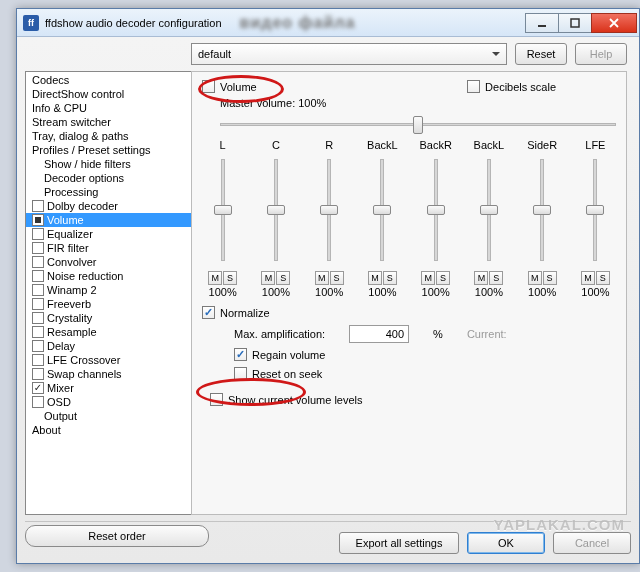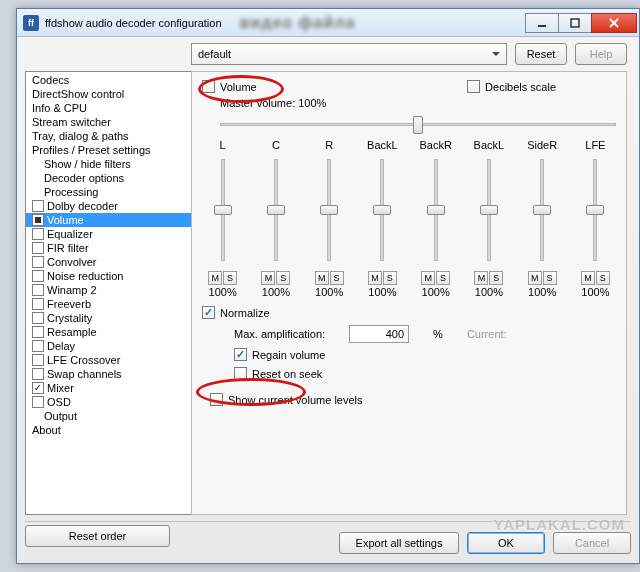--- a/index.html
+++ b/index.html
@@ -21,21 +21,21 @@
   .btn { height:22px; min-width:52px; padding:0 10px; border:1px solid #8a8a8a; background:linear-gradient(#fcfcfc,#e4e4e4); display:flex; align-items:center; justify-content:center; border-radius:3px;}
   .btn.disabled { color:#9a9a9a; }
   .sidebar { position:absolute; top:34px; left:8px; width:182px; bottom:48px; border:1px solid #888; background:#fff; overflow:hidden;}
   .tree { padding:1px 0; height:calc(100% - 2px); overflow-y:auto;}
   .tree-item { padding:1px 4px 1px 6px; white-space:nowrap; display:flex; align-items:center; gap:3px; cursor:default;}
   .tree-item.ind1{ padding-left:18px;}
   .tree-item.selected{ background:#3399ff; color:#fff;}
   .cb{ width:12px; height:12px; border:1px solid #7a7a7a; background:#fff; display:inline-flex; align-items:center; justify-content:center; font-size:9px; color:#222;}
   .cb.sq::before{content:""; width:6px; height:6px; background:#333;}
   .cb.ck::before{content:"✓"; font-size:10px; line-height:10px;}
-  .reset-order{ position:absolute; left:8px; bottom:16px; width:145px;}
+  .reset-order{ position:absolute; left:8px; bottom:16px; width:184px;border-radius:10px;}
   .main-panel { position:absolute; top:34px; left:174px; right:12px; bottom:48px; border:1px solid #bbb; background:#f7f7f7; }
   .chk{ width:13px; height:13px; border:1px solid #7a7a7a; background:linear-gradient(#fff,#eee); display:inline-flex; align-items:center; justify-content:center; margin-right:5px;}
   .chk.checked::before{content:"✓"; color:#2a6dbb; font-size:11px; font-weight:bold;}
   .vol-row{ padding:8px 10px 2px 10px; display:flex; align-items:center;}
   .master-row{ padding:2px 10px 2px 28px;}
   .hslider{ position:relative; height:22px; margin:2px 10px 4px 28px;}
   .hslider-track{ position:absolute; left:0; right:0; top:10px; height:3px; background:#d7d7d7; border:1px solid #b5b5b5;}
   .hslider-thumb{ position:absolute; top:3px; width:10px; height:18px; background:linear-gradient(#fbfbfb,#dcdcdc); border:1px solid #888; border-radius:2px;}
   .chan-head{ display:flex; padding:0 4px; margin-top:4px;}
   .chan-col{ flex:1; text-align:center; }

